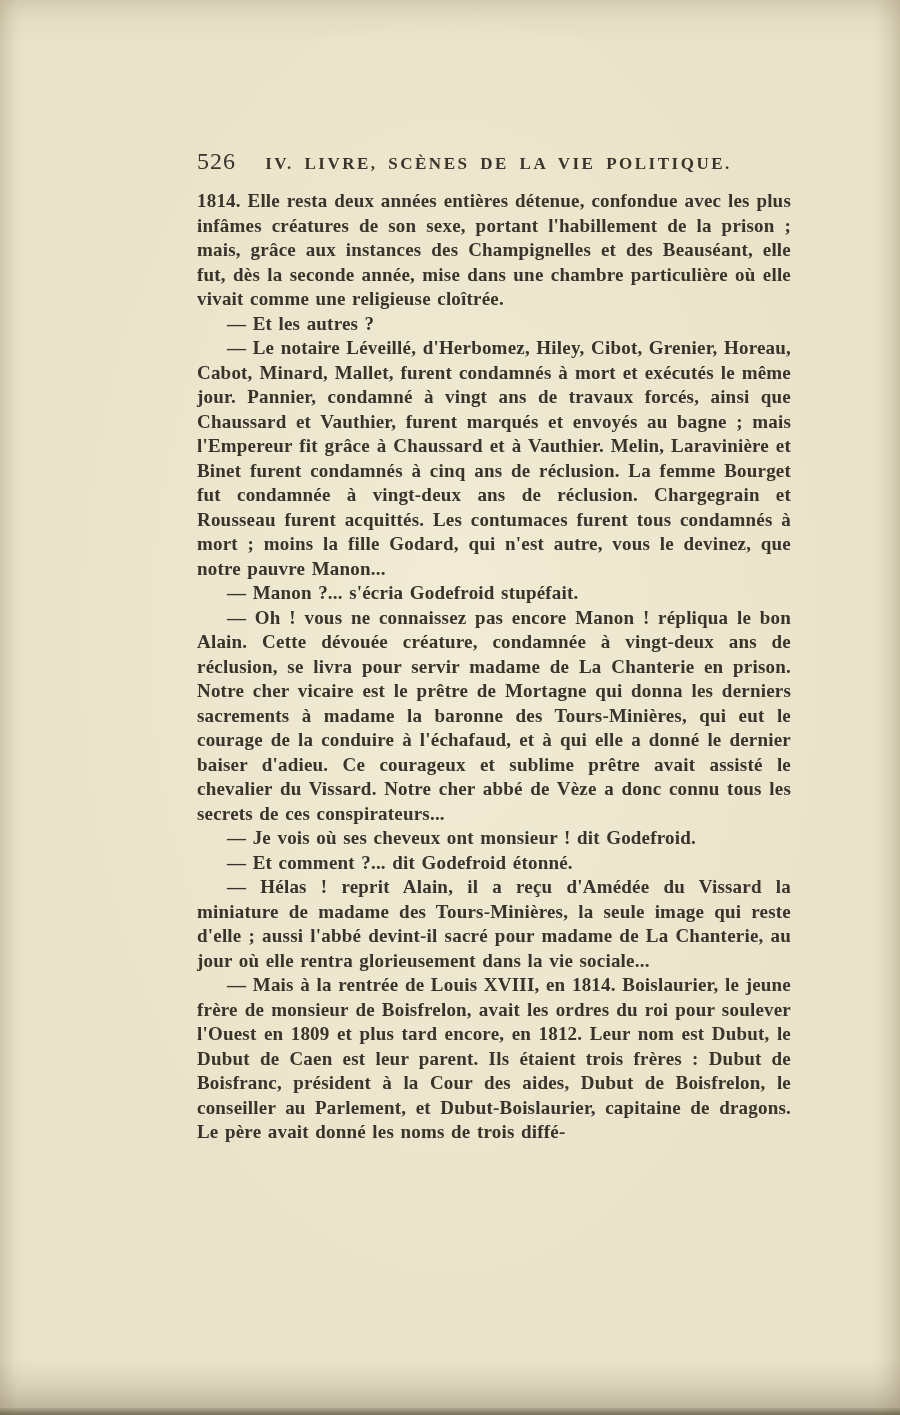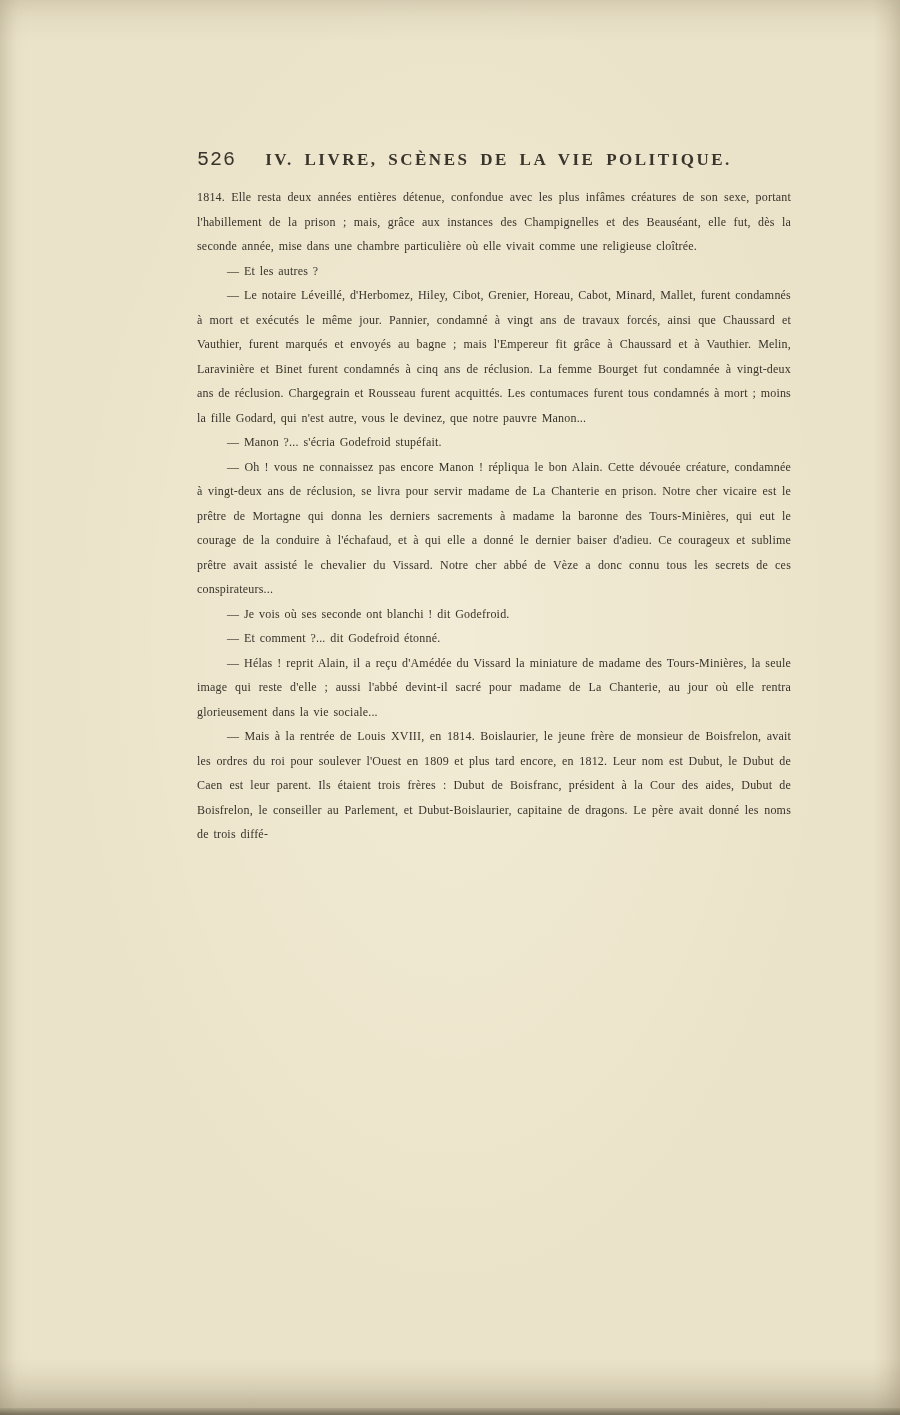--- a/index.html
+++ b/index.html
@@ -33,42 +33,42 @@
     top: 148px;
     width: 594px;
     color: #37322a;
   }
   .page-header {
     display: flex;
     align-items: baseline;
     margin-bottom: 14px;
   }
   .page-number {
-    font-size: 20px;
+    font-size: 24px;
     letter-spacing: 1px;
     color: #3a352c;
-    font-family: Liberation Mono, monospace;
   }
   .running-title {
     flex: 1;
     text-align: center;
     font-size: 17px;
     font-weight: bold;
     letter-spacing: 2.5px;
     word-spacing: 4px;
     color: #3a352c;
     padding-right: 30px;
   }
   .body-text {
-    font-size: 12px;
+    font-size: 19px;
     line-height: 24.5px;
     text-align: justify;
     letter-spacing: 0.2px;
     word-spacing: 1.5px;
     color: #38332b;
+    font-weight: bold;
   }
   .body-text p {
     margin: 0;
   }
   .body-text p.indent {
     text-indent: 30px;
   }
 </style>
 </head>
 <body>
@@ -80,20 +80,20 @@
       <span class="page-number">526</span>
       <span class="running-title">IV. LIVRE, SCÈNES DE LA VIE POLITIQUE.</span>
     </div>
 
     <div class="body-text">
       <p>1814. Elle resta deux années entières détenue, confondue avec les plus infâmes créatures de son sexe, portant l'habillement de la prison ; mais, grâce aux instances des Champignelles et des Beauséant, elle fut, dès la seconde année, mise dans une chambre particulière où elle vivait comme une religieuse cloîtrée.</p>
       <p class="indent">— Et les autres ?</p>
       <p class="indent">— Le notaire Léveillé, d'Herbomez, Hiley, Cibot, Grenier, Horeau, Cabot, Minard, Mallet, furent condamnés à mort et exécutés le même jour. Pannier, condamné à vingt ans de travaux forcés, ainsi que Chaussard et Vauthier, furent marqués et envoyés au bagne ; mais l'Empereur fit grâce à Chaussard et à Vauthier. Melin, Laravinière et Binet furent condamnés à cinq ans de réclusion. La femme Bourget fut condamnée à vingt-deux ans de réclusion. Chargegrain et Rousseau furent acquittés. Les contumaces furent tous condamnés à mort ; moins la fille Godard, qui n'est autre, vous le devinez, que notre pauvre Manon...</p>
       <p class="indent">— Manon ?... s'écria Godefroid stupéfait.</p>
       <p class="indent">— Oh ! vous ne connaissez pas encore Manon ! répliqua le bon Alain. Cette dévouée créature, condamnée à vingt-deux ans de réclusion, se livra pour servir madame de La Chanterie en prison. Notre cher vicaire est le prêtre de Mortagne qui donna les derniers sacrements à madame la baronne des Tours-Minières, qui eut le courage de la conduire à l'échafaud, et à qui elle a donné le dernier baiser d'adieu. Ce courageux et sublime prêtre avait assisté le chevalier du Vissard. Notre cher abbé de Vèze a donc connu tous les secrets de ces conspirateurs...</p>
-      <p class="indent">— Je vois où ses seconde ont blanchi ! dit Godefroid.</p>
+      <p class="indent">— Je vois où ses cheveux ont monsieur ! dit Godefroid.</p>
       <p class="indent">— Et comment ?... dit Godefroid étonné.</p>
       <p class="indent">— Hélas ! reprit Alain, il a reçu d'Amédée du Vissard la miniature de madame des Tours-Minières, la seule image qui reste d'elle ; aussi l'abbé devint-il sacré pour madame de La Chanterie, au jour où elle rentra glorieusement dans la vie sociale...</p>
       <p class="indent">— Mais à la rentrée de Louis XVIII, en 1814. Boislaurier, le jeune frère de monsieur de Boisfrelon, avait les ordres du roi pour soulever l'Ouest en 1809 et plus tard encore, en 1812. Leur nom est Dubut, le Dubut de Caen est leur parent. Ils étaient trois frères : Dubut de Boisfranc, président à la Cour des aides, Dubut de Boisfrelon, le conseiller au Parlement, et Dubut-Boislaurier, capitaine de dragons. Le père avait donné les noms de trois diffé-</p>
     </div>
 
   </div>
 </div>
 
 </body></html>

